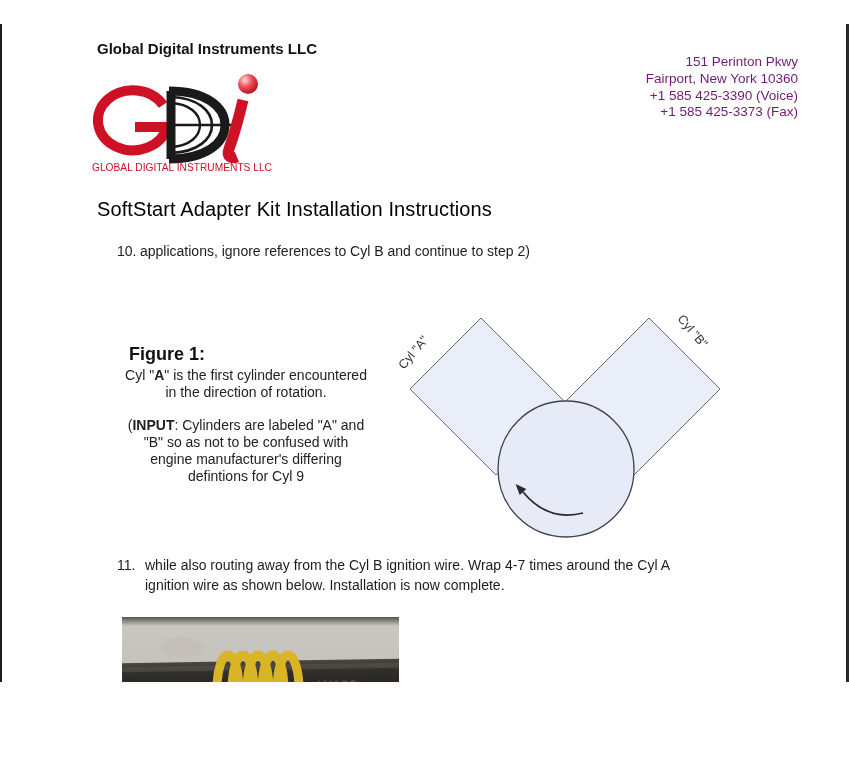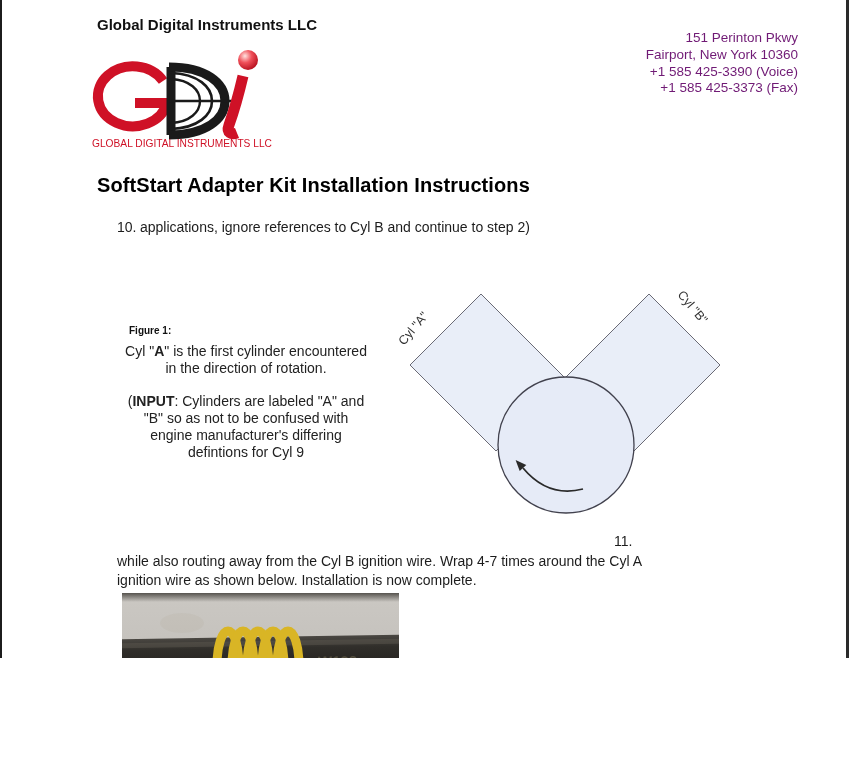--- a/index.html
+++ b/index.html
@@ -4,53 +4,54 @@
 <style>
   * { margin:0; padding:0; box-sizing:border-box; }
   html,body { background:#ffffff; }
   .page {
     position:relative;
     width:849px; height:658px;
     background:#ffffff;
     overflow:hidden;
     font-family:"Liberation Sans", sans-serif;
     color:#1a1a1a;
+    margin-top:24px;
   }
   .edge-left  { position:absolute; left:0; top:0; width:2px; height:764px; background:#1c1c1c; }
   .edge-right { position:absolute; right:0; top:0; width:3px; height:764px; background:#2a2a2a; }
 
   .company-name {
     position:absolute; left:97px; top:16px;
     font-size:15px; font-weight:bold; color:#111;
   }
   .logo-svg { position:absolute; left:85px; top:45px; }
 
   .address {
     position:absolute; right:51px; top:30px;
     text-align:right; font-size:13.5px; line-height:16.8px; color:#701a75;
   }
 
   .doc-title {
     position:absolute; left:97px; top:174px;
-    font-size:20px; font-weight:bold; color:#000; letter-spacing:.1px;
+    font-size:20px; font-weight:normal; color:#000; letter-spacing:.1px;
   }
 
-  .step { position:absolute; display:flex; font-size:14px; line-height:19.5px; color:#1c1c1c;align-items:flex-end; }
+  .step { position:absolute; display:flex; font-size:14px; line-height:19.5px; color:#1c1c1c; }
   .step-10 { left:117px; top:218px; }
-  .step-11 { left:117px; top:532px;flex-direction:column; }
+  .step-11 { left:117px; top:532px; }
   .step .num { width:23px; flex:none; }
   .step-11 .num { width:28px; }
   .step .lines div { white-space:nowrap; }
 
   .figure-caption {
     position:absolute; left:100px; top:322px; width:292px;
     font-size:14px; line-height:17px; color:#222; text-align:center;
   }
   .figure-caption .fig-title {
-    text-align:left; margin-left:29px; font-size:10px; font-weight:bold;
+    text-align:left; margin-left:29px; font-size:18px; font-weight:bold;
     color:#111; margin-bottom:4px;
   }
   .figure-caption .note-block { margin-top:16px; }
   .figure-caption b { font-weight:bold; }
 
   .diagram-svg { position:absolute; left:393px; top:282px; }
   .photo-svg  { position:absolute; left:122px; top:593px; }
 </style>
 </head>
 <body>

